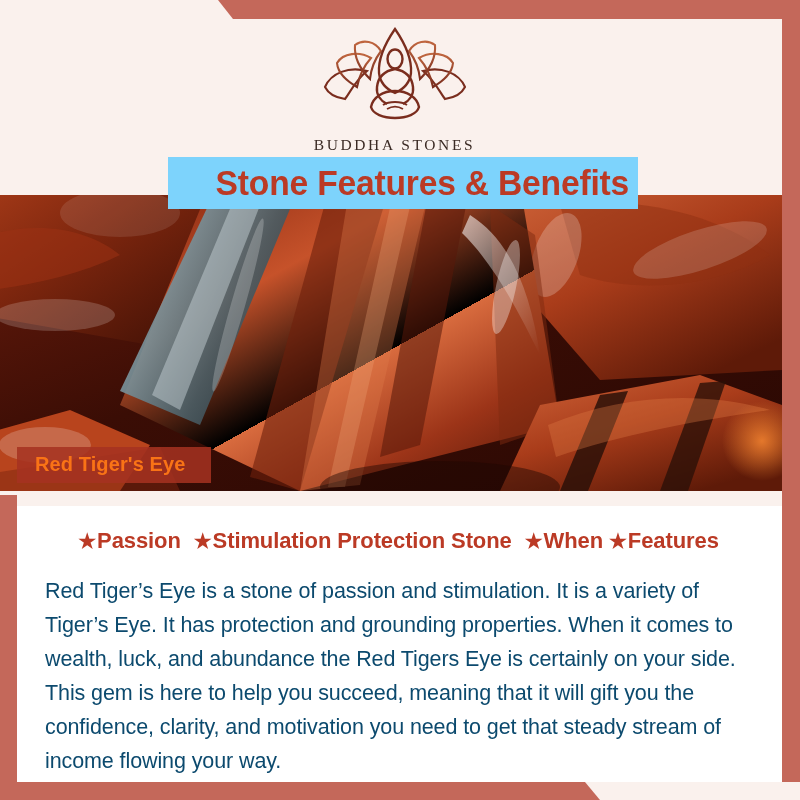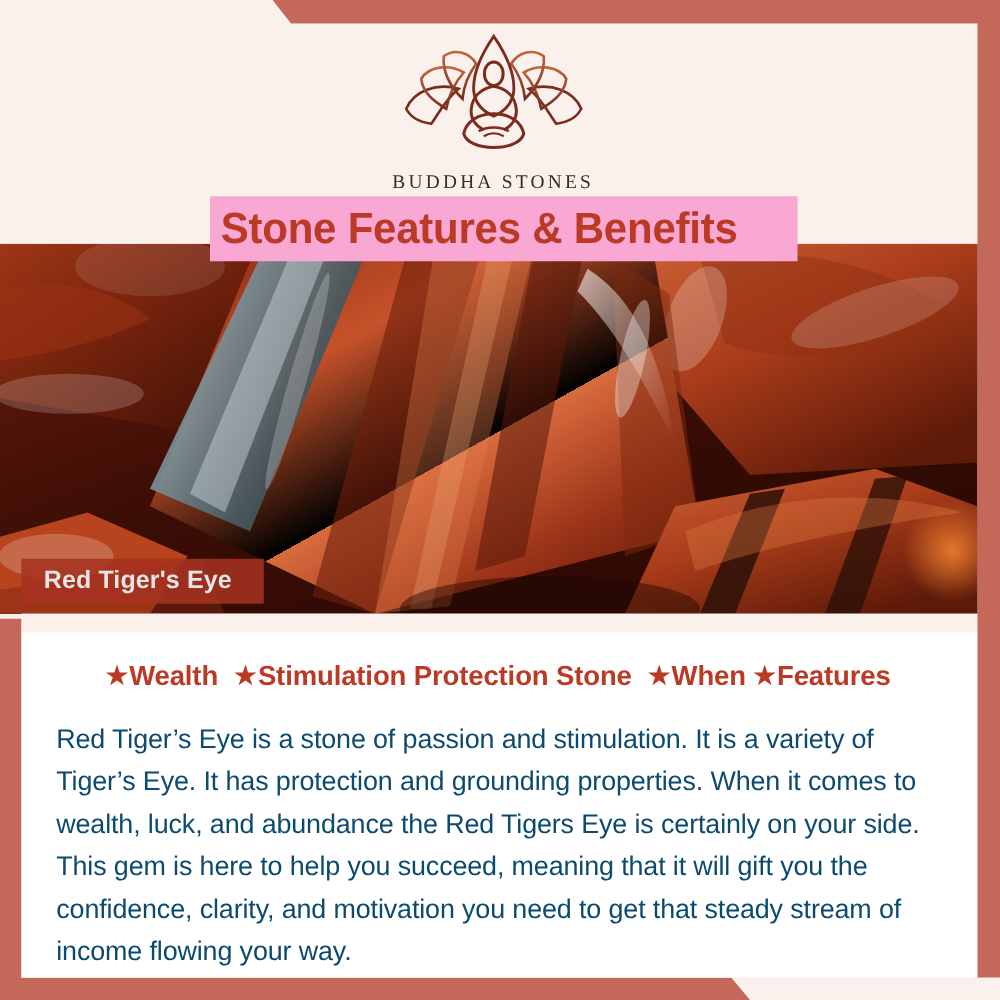--- a/index.html
+++ b/index.html
@@ -80,24 +80,24 @@
     color: #3a2a24;
     font-weight: 400;
   }
 
   .title-banner {
     position: absolute;
     top: 138px;
     left: 168px;
     width: 470px;
     height: 52px;
-    background: #f9a8d4;
+    background: #7dd3fc;
     display: flex;
     align-items: center;
-    justify-content: flex-start;
+    justify-content: flex-end;
     z-index: 5;
   }
   .title-text {
     font-family: "Liberation Sans Narrow", "Liberation Sans", sans-serif;
     font-weight: 700;
     font-size: 35px;
     color: #bb3a25;
     letter-spacing: -0.2px;
     transform: scaleX(0.96);
     white-space: nowrap;
@@ -120,21 +120,21 @@
     left: 17px;
     bottom: 8px;
     padding: 6px 26px 7px 18px;
     background: rgba(165, 50, 33, 0.86);
     z-index: 4;
   }
   .stone-caption span {
     font-family: "Liberation Sans Narrow", "Liberation Sans", sans-serif;
     font-weight: 700;
     font-size: 20px;
-    color: #e5e5e5;
+    color: #f97316;
     letter-spacing: 0.1px;
     white-space: nowrap;
   }
 
   
   .content {
     position: absolute;
     top: 491px;
     left: 17px;
     width: 765px;
@@ -325,21 +325,21 @@
     </div>
   </div>
 
   <div class="content">
     <div class="content-top-strip"></div>
     <div class="content-inner">
 
       <div class="benefits">
         <span class="benefit">
           <span class="star">★</span>
-          <span>Wealth</span>
+          <span>Passion</span>
         </span>
         <span class="benefit-gap-lg"></span>
         <span class="benefit">
           <span class="star">★</span>
           <span>Stimulation Protection Stone</span>
         </span>
         <span class="benefit-gap-lg"></span>
         <span class="benefit">
           <span class="star">★</span>
           <span>When</span>

